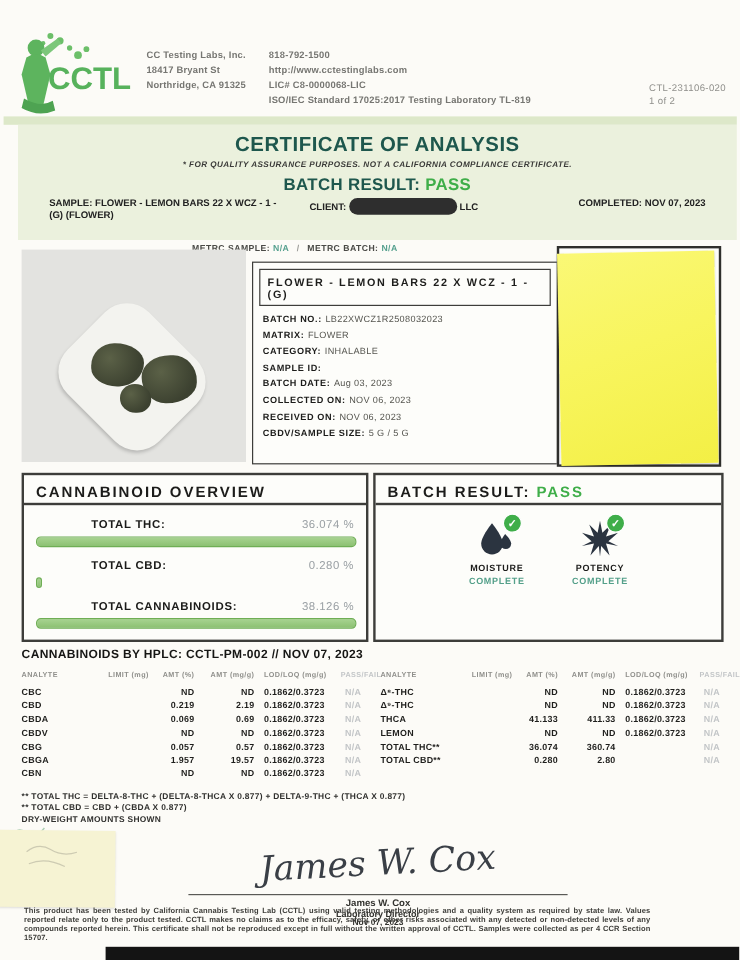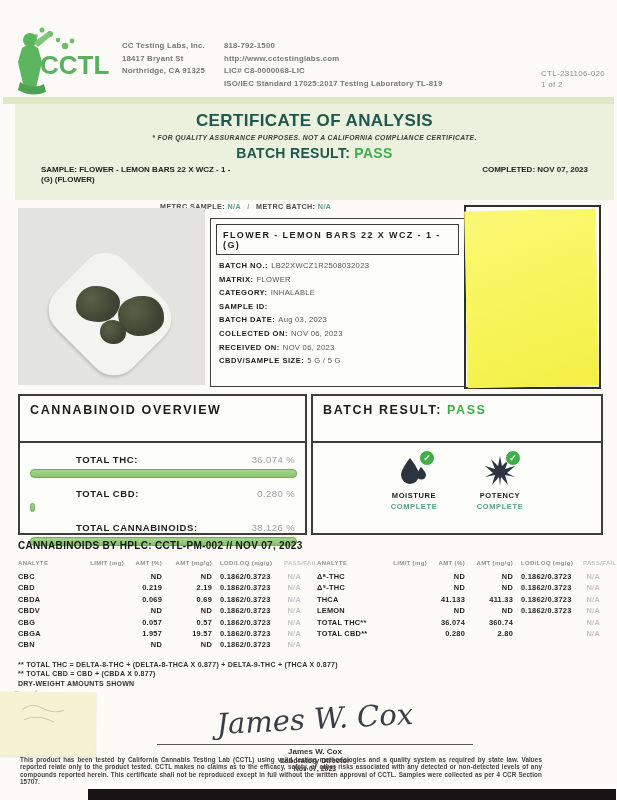--- a/index.html
+++ b/index.html
@@ -44,21 +44,21 @@
   .ib-fields{margin:3px 8px;font-size:7.6px;line-height:13.6px;}
   .fl{font-weight:bold;color:#1c1c1a;letter-spacing:.5px;}
   .fv{color:#55554f;margin-left:3px;letter-spacing:.3px;}
 
   
   .covered-box{position:absolute;left:464px;top:205px;width:133px;height:180px;border:2px solid #2f2f2c;background:#fdfdfa;}
   .sticky-top{position:absolute;left:466px;top:210px;width:131px;height:177px;background:linear-gradient(160deg,#faf876 0%,#f8f55e 45%,#f3ef45 100%);transform:rotate(-1.2deg);box-shadow:0 1px 2px rgba(0,0,0,.18);}
 
   
   .overview-box{position:absolute;left:18px;top:394px;width:285px;height:137px;border:2px solid #3d3d3a;background:#fdfdfa;}
-  .box-title{padding:7px 10px 24px;font-size:12.5px;font-weight:bold;letter-spacing:1.6px;color:#1c1c1a;border-bottom:2px solid #3d3d3a;}
+  .box-title{padding:7px 10px 2px;font-size:12.5px;font-weight:bold;letter-spacing:1.6px;color:#1c1c1a;border-bottom:2px solid #3d3d3a;}
   .ov-body{padding:6px 10px 0;}
   .ov-row{display:flex;justify-content:space-between;align-items:baseline;margin-top:5px;margin-left:46px;}
   .ov-label{font-size:9.5px;font-weight:bold;color:#1b1b19;letter-spacing:.6px;}
   .ov-value{font-size:9.5px;color:#9aa0a4;letter-spacing:.4px;}
   .ov-bar{height:7px;border-radius:4px;background:linear-gradient(#a7d390,#8cc172);border:1px solid #6fae55;margin-top:4px;margin-bottom:10px;}
 
   
   .result-box{position:absolute;left:311px;top:394px;width:288px;height:137px;border:2px solid #3d3d3a;background:#fdfdfa;}
   .badges{display:flex;gap:14px;justify-content:center;margin-top:12px;}
   .badge{display:flex;flex-direction:column;align-items:center;width:72px;}
@@ -142,20 +142,25 @@
     <div class="b-sub">* FOR QUALITY ASSURANCE PURPOSES. NOT A CALIFORNIA COMPLIANCE CERTIFICATE.</div>
     <div class="b-batch">
       <span>BATCH RESULT:</span>
       <span class="green">PASS</span>
     </div>
     <div class="b-info">
       <div class="b-sample">
         <span>SAMPLE:</span>
         <span>FLOWER - LEMON BARS 22 X WCZ - 1 - (G) (FLOWER)</span>
       </div>
+      <div class="b-client">
+        <span>CLIENT:</span>
+        <span class="redact"></span>
+        <span>LLC</span>
+      </div>
       <div class="b-completed">
         <span>COMPLETED:</span>
         <span>NOV 07, 2023</span>
       </div>
     </div>
   </div>
 
   <div class="metrc">
     <span>METRC SAMPLE:</span>
     <span class="na">N/A</span>

